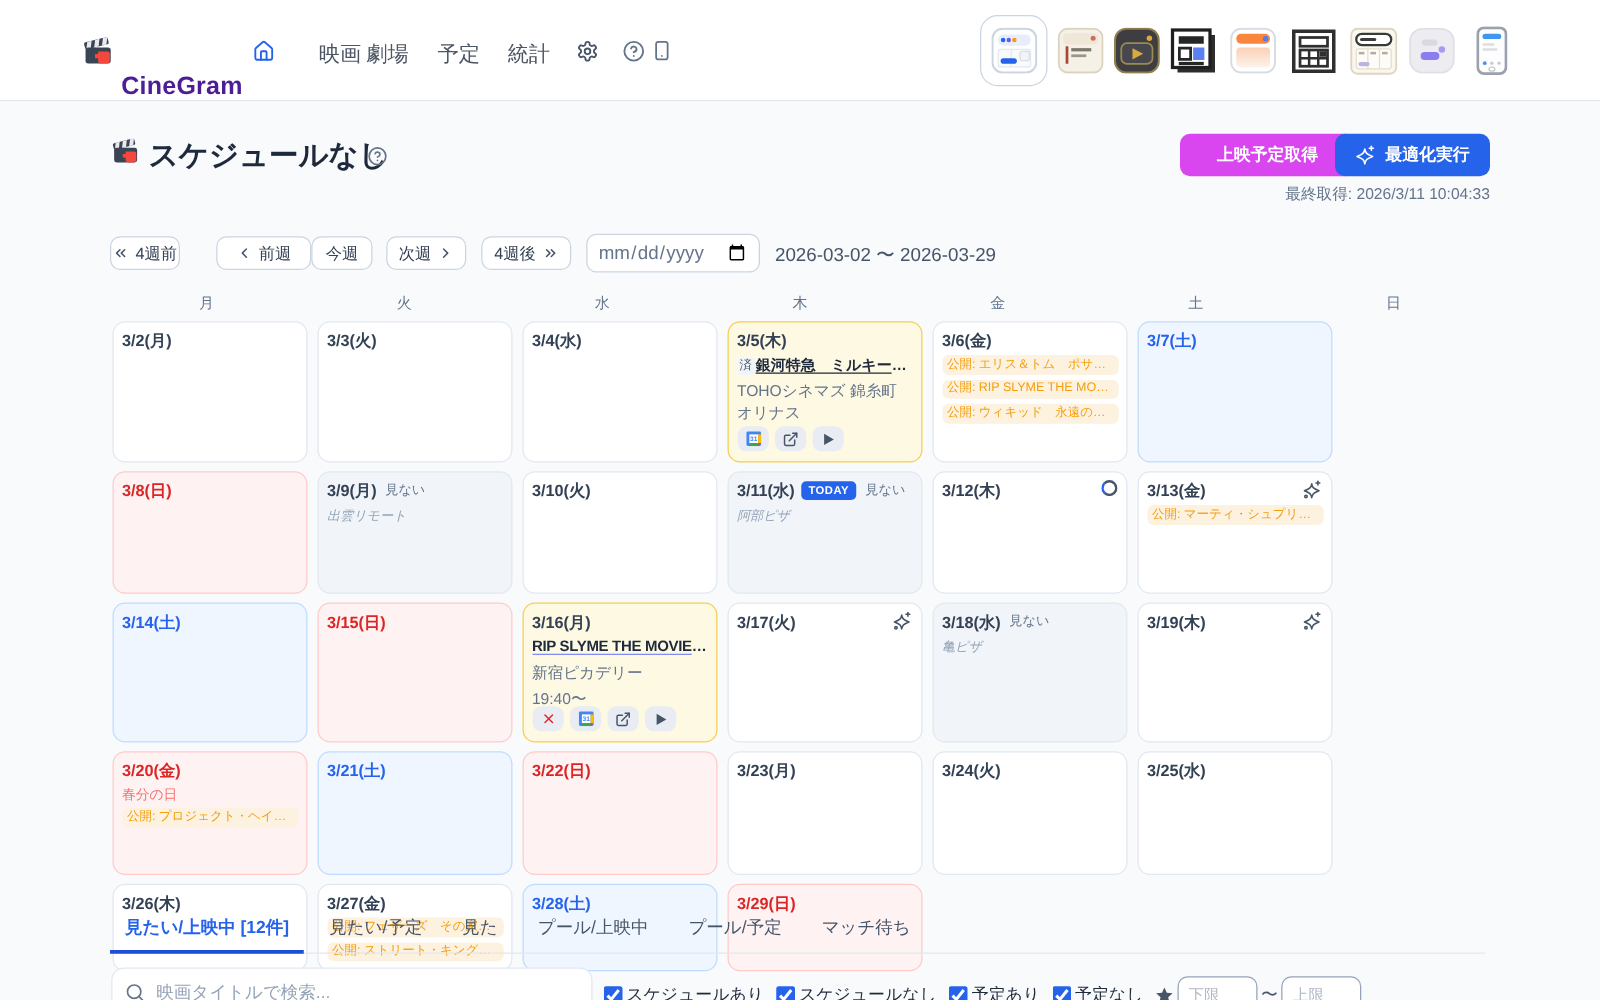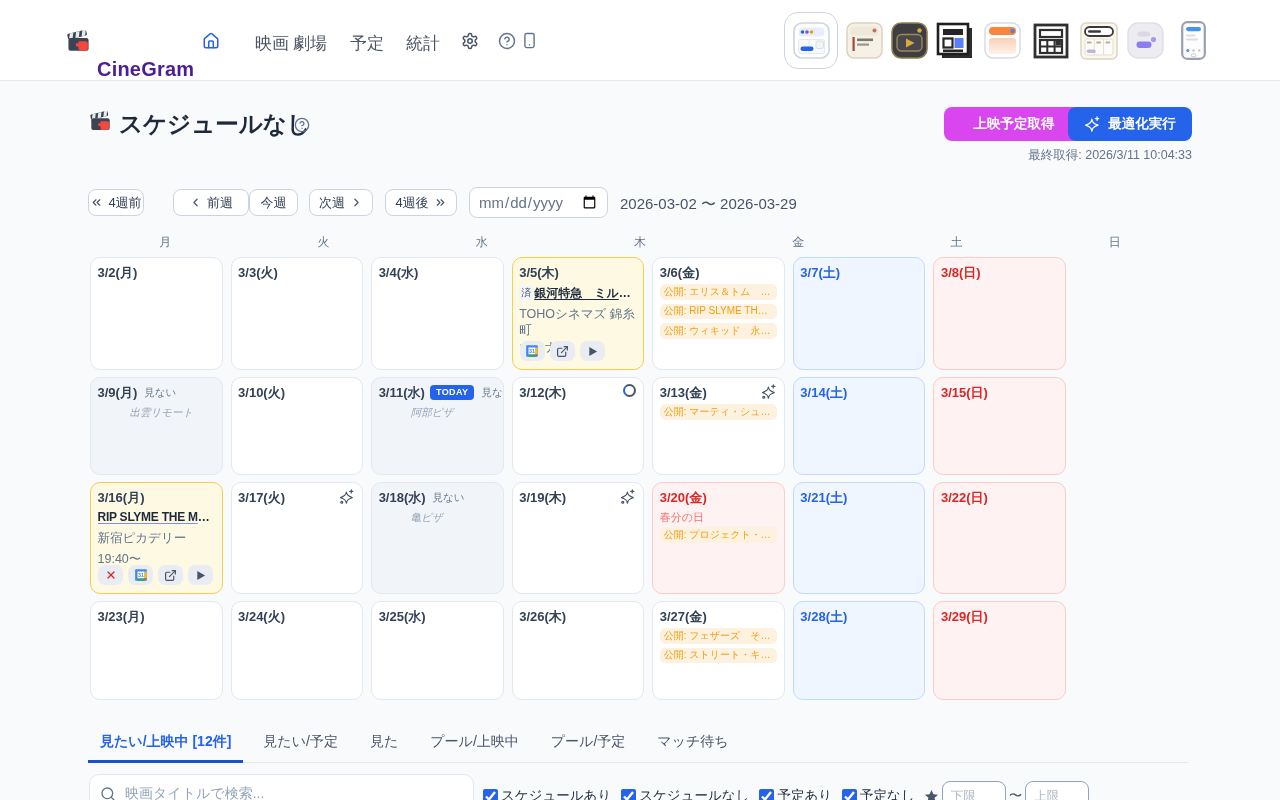--- a/index.html
+++ b/index.html
@@ -20,29 +20,29 @@
 #btn-purple { left:944px; width:140px; background:#d946ef; }
 #btn-blue { left:1068px; width:124px; background:#2563eb; }
 #lastfetch { position:absolute; right:88px; top:147px; font-size:12.5px; color:#64748b; }
 
 .wbtn { position:absolute; top:189px; height:27px; background:#fff; border:1px solid #cbd5e1; border-radius:8px; font-size:13px; color:#334155; display:flex; align-items:center; justify-content:center; gap:5px; }
 #wdate { position:absolute; left:469px; top:187px; width:139px; height:31px; border:1px solid #cbd5e1; border-radius:8px; background:#fff; color:#64748b; font-size:15px; font-family:"Liberation Sans",sans-serif; padding:0 8px; }
 #wrange { position:absolute; left:620px; top:195px; font-size:15px; color:#475569; }
 
 #dayhead { position:absolute; left:90px; top:234px; width:1100px; display:grid; grid-template-columns:repeat(7,1fr); gap:8px; }
 #dayhead div { text-align:center; font-size:12px; color:#64748b; }
-#grid { position:absolute; left:90px; top:257px; width:976px; display:grid; grid-template-columns:repeat(7,1fr); grid-template-rows:113px 98px 112px 99px; gap:7px 8px; }
+#grid { position:absolute; left:90px; top:257px; width:976px; display:grid; grid-template-columns:repeat(6,1fr); grid-template-rows:113px 98px 112px 99px; gap:7px 8px; }
 .cell { position:relative; background:#fff; border:1px solid #e2e8f0; border-radius:10px; padding:7px 6.5px; overflow:hidden; }
 .cell .dt { font-size:13px; font-weight:600; color:#334155; display:flex; align-items:center; gap:5px; line-height:15px; white-space:nowrap; }
 .cell.sat { background:#eff6ff; border-color:#bfdbfe; } .cell.sat .dt { color:#2563eb; }
 .cell.sun { background:#fef2f2; border-color:#fecaca; } .cell.sun .dt { color:#dc2626; }
 .cell.mut { background:#f1f5f9; }
 .cell.yel { background:#fdf9e3; border-color:#f5ce4f; }
 .minai { font-size:10.5px; font-weight:400; color:#64748b; margin-left:2px; }
-.note { margin-top:6px; font-size:10.5px; font-style:italic; color:#94a3b8;margin-left:32px; }
+.note { margin-top:6px; font-size:10.5px; font-style:italic; color:#94a3b8; }
 .today { background:#2563eb; color:#fff; font-size:9px; font-weight:700; border-radius:4px; padding:3px 6px; letter-spacing:.4px; line-height:9px; }
 .tag { margin-top:4px; width:fit-content; max-width:100%; background:#fdf1e0; color:#f59e0b; font-size:10px; border-radius:5px; padding:2.5px 4px; white-space:nowrap; overflow:hidden; text-overflow:ellipsis; line-height:10.5px; }
 .holi { margin-top:7px; font-size:11px; color:#f87171; line-height:11px; }
 .mv { margin-top:6px; font-size:12px; font-weight:700; color:#1e293b; text-decoration:underline; text-decoration-thickness:1.2px; text-underline-offset:2px; white-space:nowrap; overflow:hidden; text-overflow:ellipsis; line-height:13.5px; }
 .venue { margin-top:5px; font-size:12.5px; color:#64748b; line-height:16.5px; }
 .acts { position:absolute; left:7px; bottom:8px; display:flex; gap:5px; }
 .act { width:25px; height:20px; background:#e9edf3; border-radius:7px; display:flex; align-items:center; justify-content:center; }
 .corner { position:absolute; right:7px; top:6px; }
 .spin { width:13px; height:13px; border-radius:50%; border:2.5px solid #475569; border-left-color:#2563eb; }
 .badge { background:#f1f5f9; color:#475569; font-size:10px; font-weight:400; border-radius:3px; padding:1px 2px; line-height:12px; display:inline-block; vertical-align:1px; margin-right:1px; }

